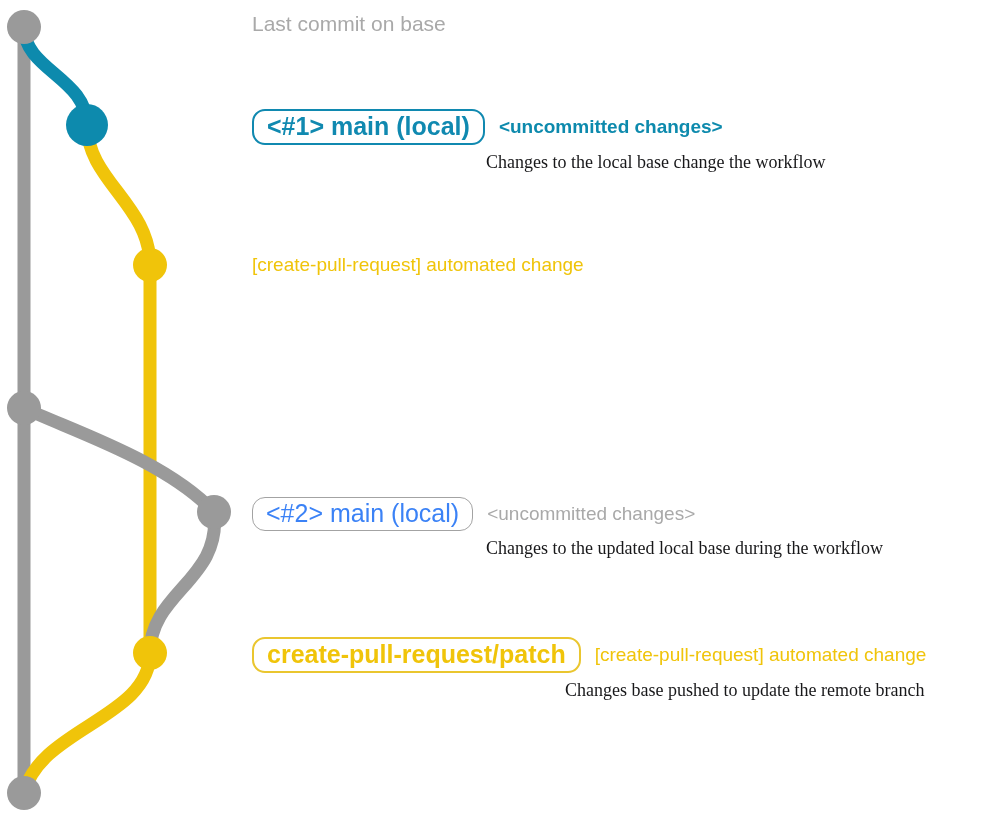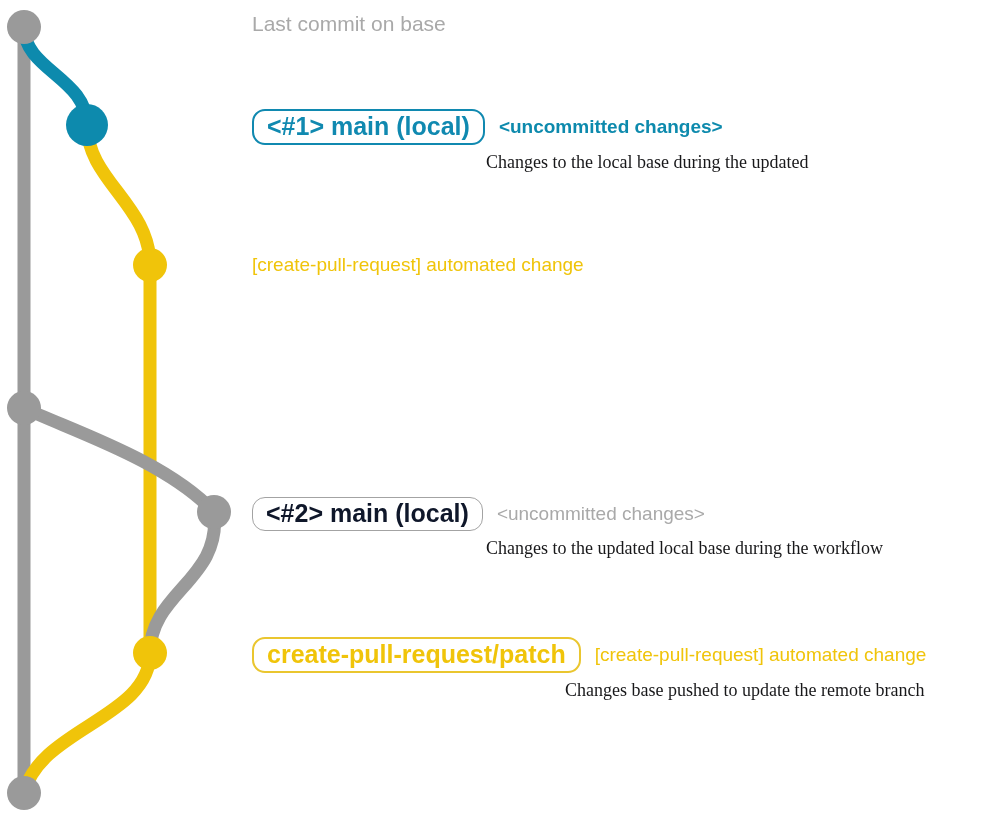--- a/index.html
+++ b/index.html
@@ -54,22 +54,22 @@
     border: 2px solid #1089b0;
     color: #1089b0;
     font-size: 25px;
     line-height: 23px;
     font-weight: 700;
     background: #ffffff;
     box-sizing: border-box;
   }
   .badge.gray {
     border: 1.6px solid #a3a3a3;
-    color: #0f172a;
-    font-weight: 700;
+    color: #3b82f6;
+    font-weight: 400;
   }
   .badge.yellow {
     border: 2px solid #eac62f;
     color: #f0c40a;
     font-weight: 700;
   }
   .badge.muted {
     border: 1.6px solid #b4b4b4;
     color: #a8a8a8;
     font-weight: 400;
@@ -141,21 +141,21 @@
     <div class="row-head">
       <span class="plain-note">Last commit on base</span>
     </div>
   </div>
 
   <div class="row" style="top:109px">
     <div class="row-head">
       <span class="badge">&lt;#1&gt; main (local)</span>
       <span class="subject blue">&lt;uncommitted changes&gt;</span>
     </div>
-    <div class="desc" style="margin-left:234px">Changes to the local base during the updated</div>
+    <div class="desc" style="margin-left:234px">Changes to the local base change the workflow</div>
   </div>
 
   <div class="row" style="top:253px">
     <div class="row-head">
       <span class="subject yellow nobadge">[create-pull-request] automated change</span>
     </div>
   </div>
 
 
   <div class="row" style="top:497px">

